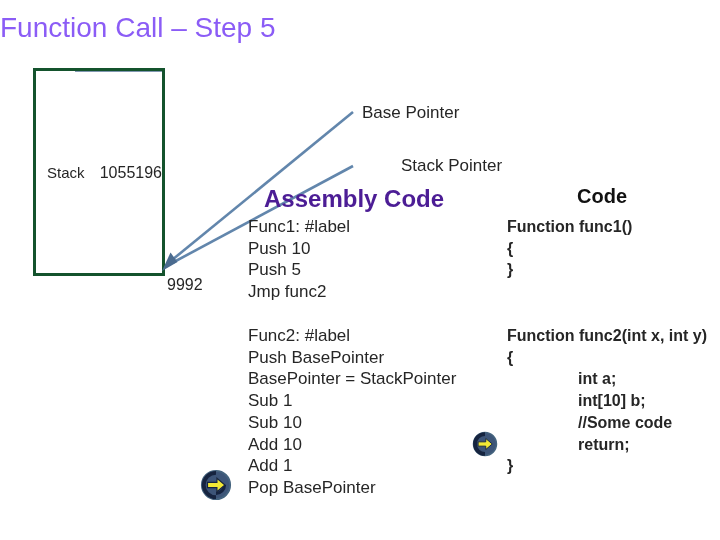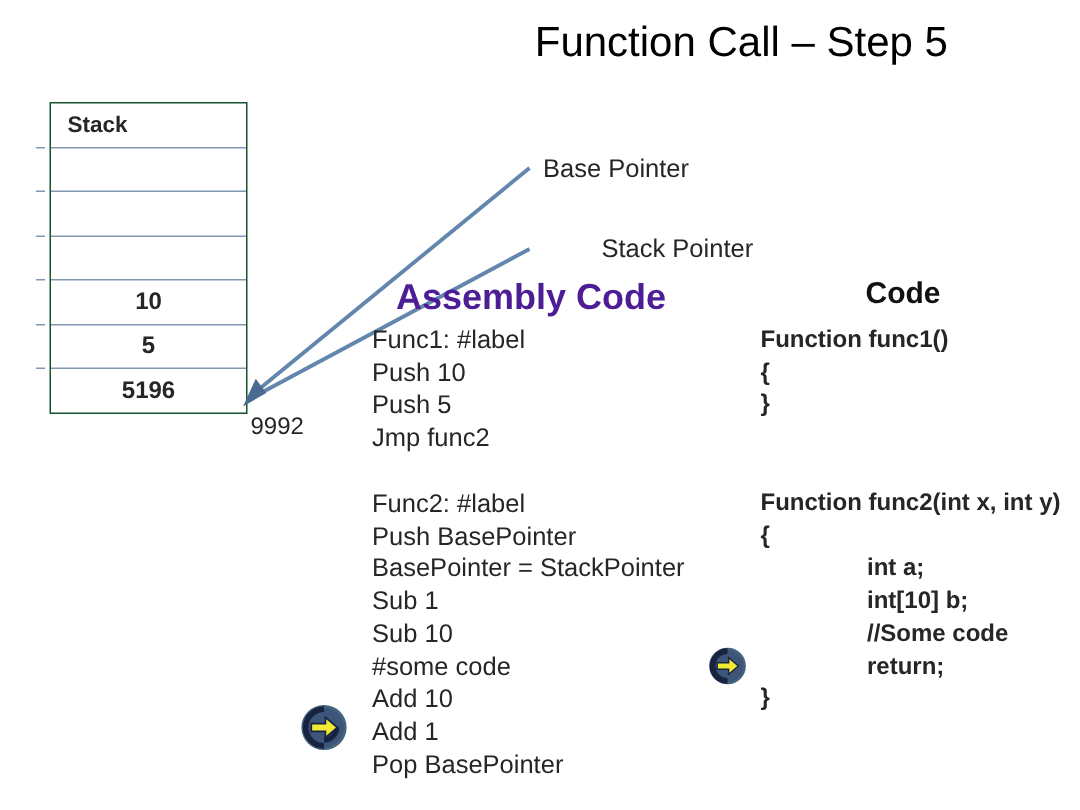--- a/index.html
+++ b/index.html
@@ -9,35 +9,34 @@
     font-family:"Liberation Sans", sans-serif;
     color:#262626;
     position:relative;
     overflow:hidden;
   }
   .abs { position:absolute; }
 
   
   .slide-title {
     top:12px; left:0; width:632px;
-    text-align:right;
+    text-align:left;
     font-size:28px;
-    color:#000000;
+    color:#8b5cf6;
     white-space:nowrap;
   }
 
   
   .stack-box {
     left:33px; top:68px;
     width:132px; height:208px;
-    border:1px solid #14532d;
+    border:3px solid #14532d;
     box-sizing:border-box;
-    display:flex; flex-direction:column;
+    display:flex; flex-direction:row;
     background:#fff;
-    font-weight:bold;
   }
   .stack-row {
     flex:1;
     position:relative;
     display:flex; align-items:center; justify-content:center;
     font-size:16px;
   }
   .stack-row.header { justify-content:flex-start; padding-left:11px; font-size:15px; }
   .stack-row + .stack-row { border-top:1px solid #8097B1; }
   
@@ -108,21 +107,20 @@
   <div>Push 10</div>
   <div>Push 5</div>
   <div>Jmp func2</div>
 </div>
 <div class="abs codeblock asm-block2">
   <div>Func2: #label</div>
   <div>Push BasePointer</div>
   <div>BasePointer = StackPointer</div>
   <div>Sub 1</div>
   <div>Sub 10</div>
-  <div>#some code</div>
   <div>Add 10</div>
   <div>Add 1</div>
   <div>Pop BasePointer</div>
 </div>
 
 <div class="abs code-heading">Code</div>
 <div class="abs codeblock code-block1">
   <div>Function func1()</div>
   <div>{</div>
   <div>}</div>

